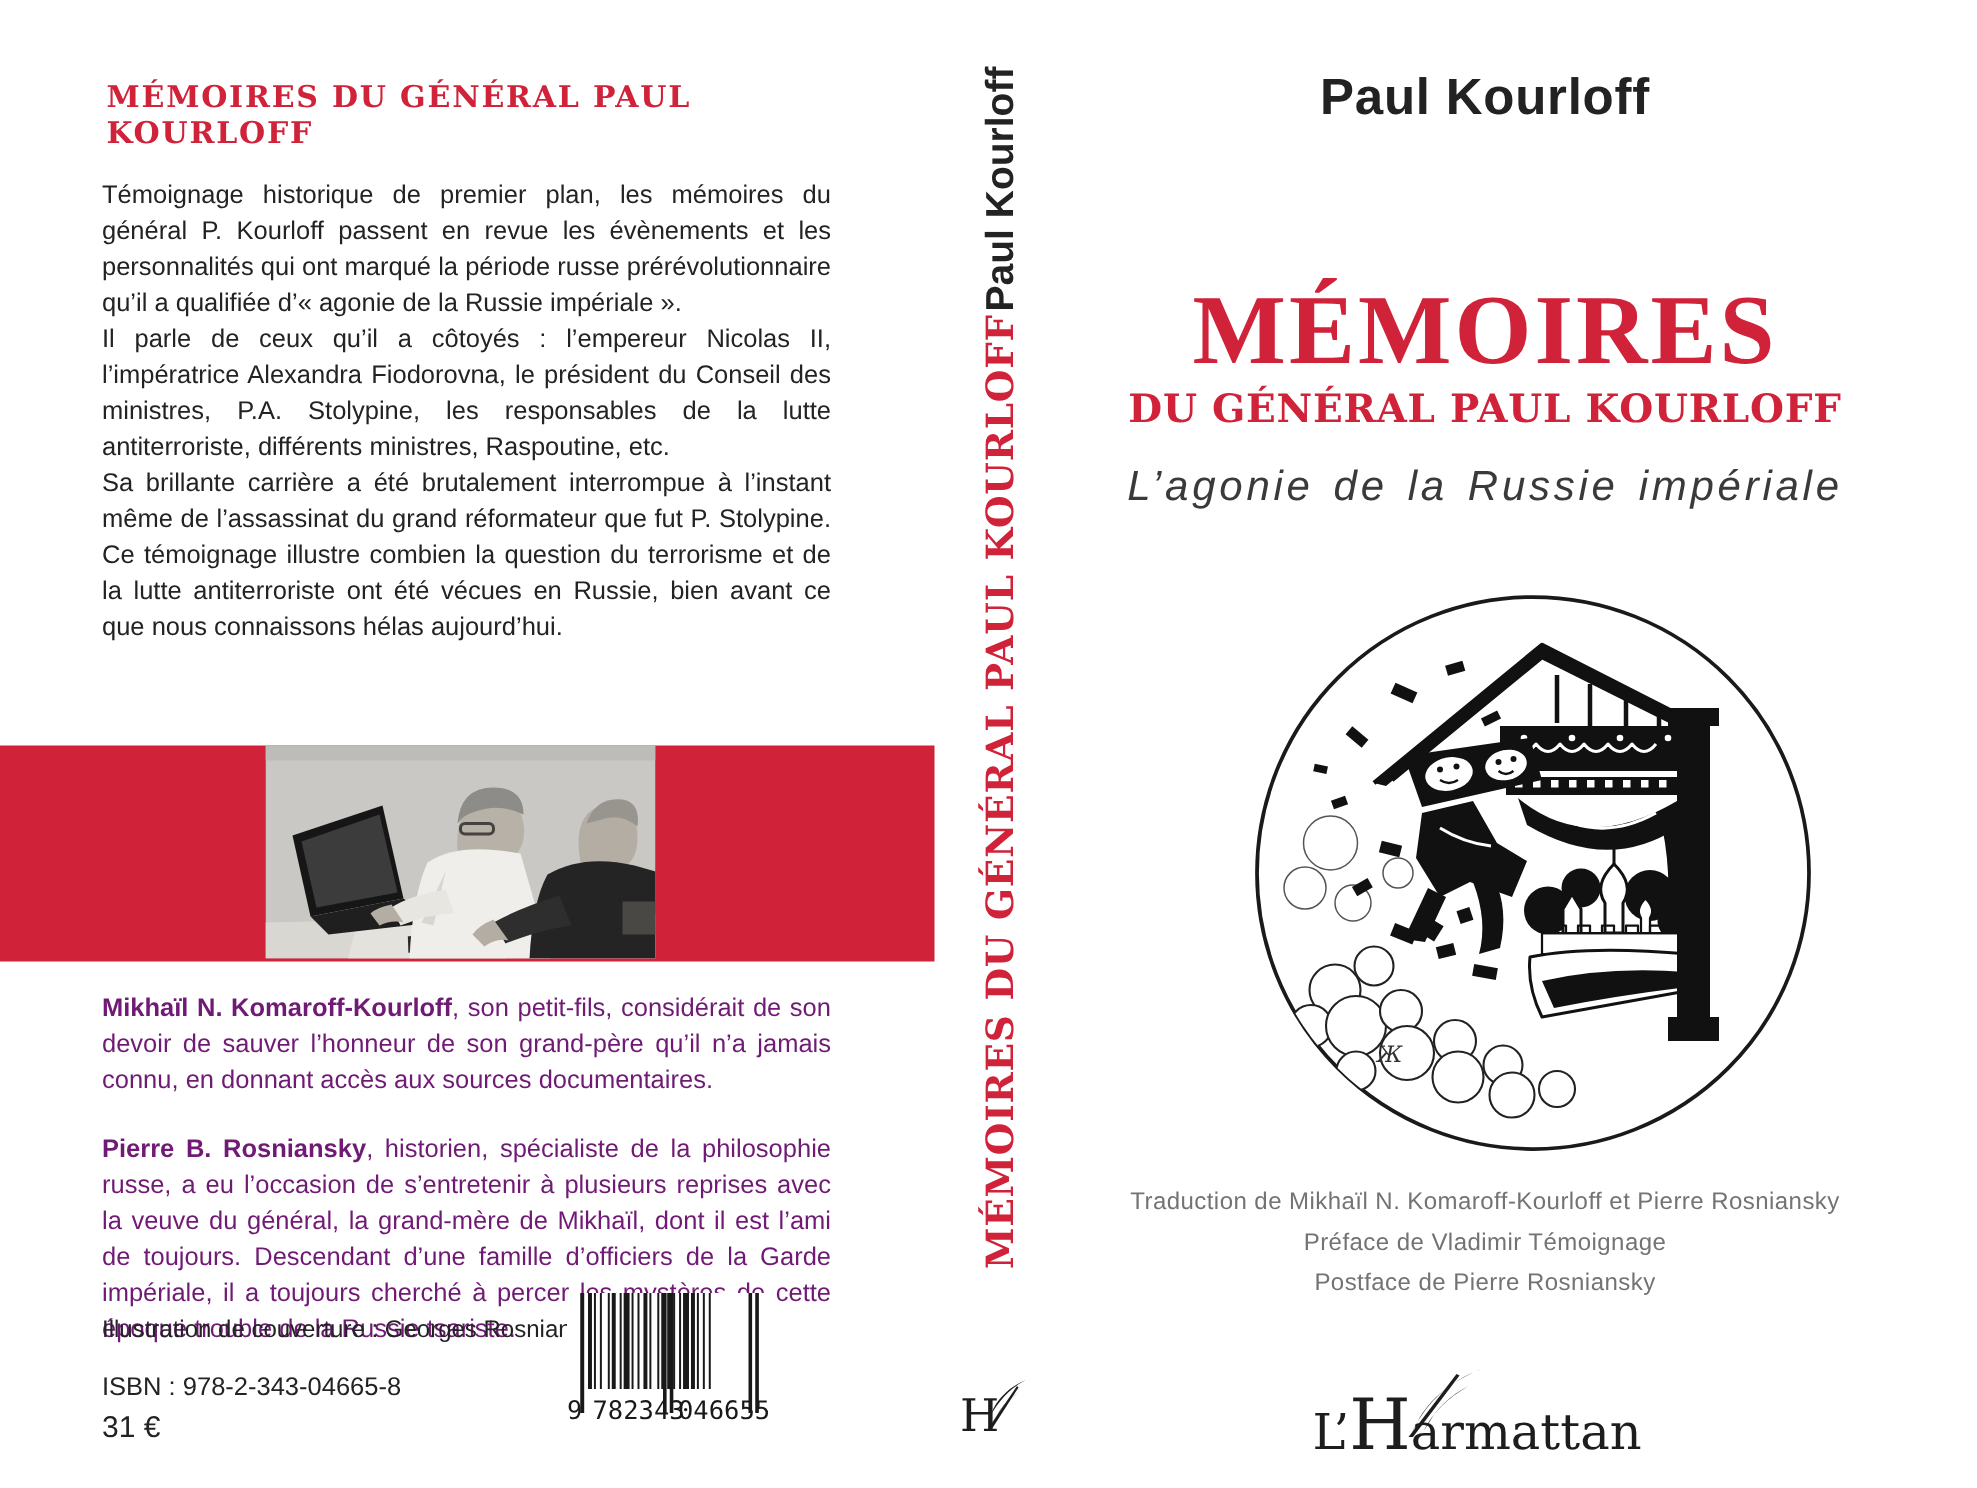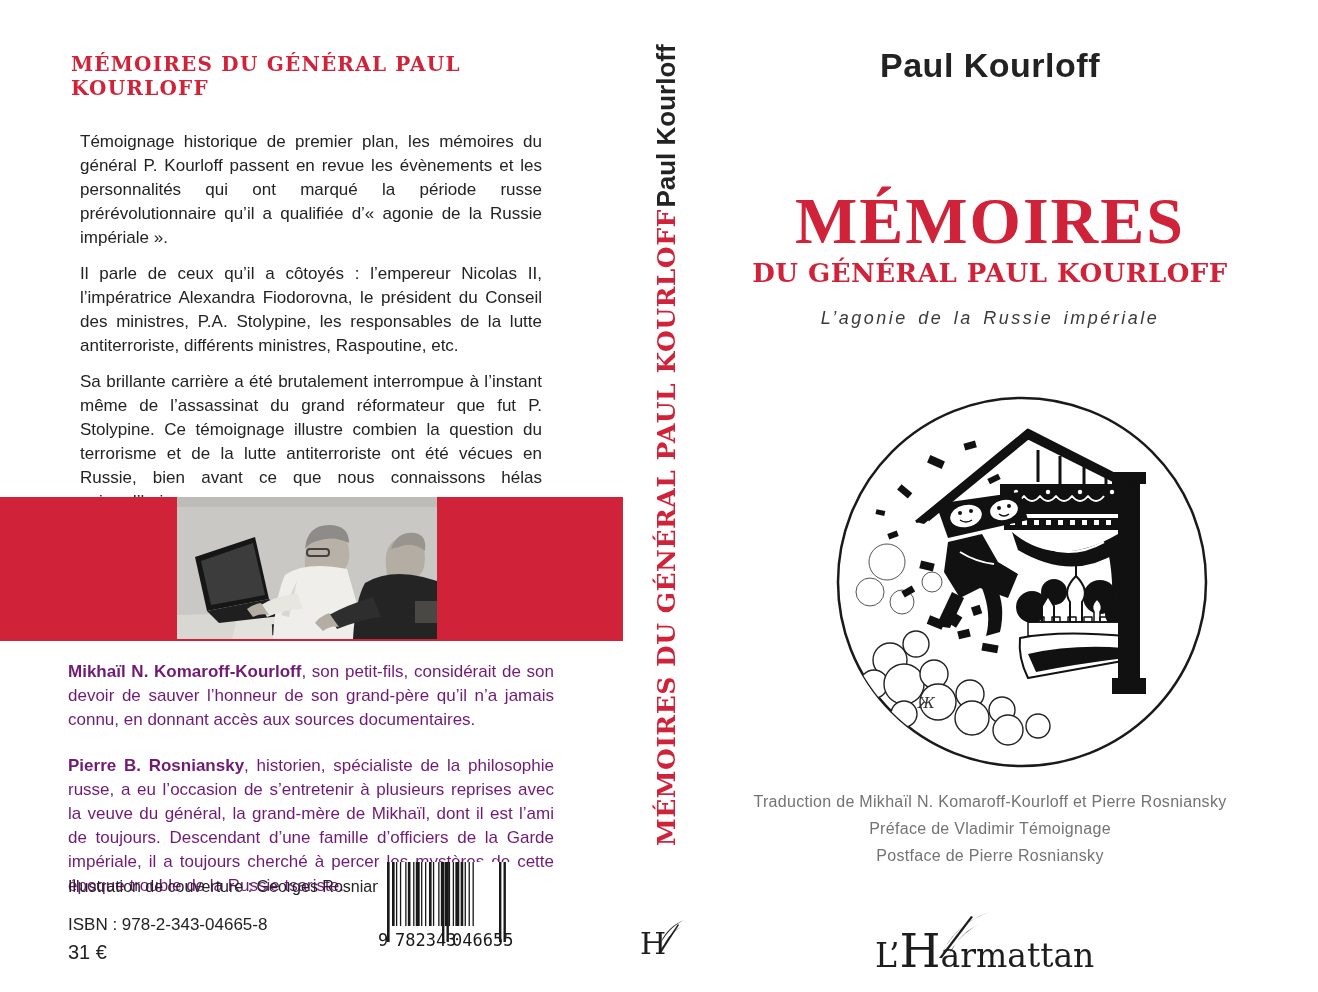--- a/index.html
+++ b/index.html
@@ -8,21 +8,21 @@
   .page { position:relative; width:1112px; height:992px; background:#fff; }
 
   
   .back-cover { position:absolute; left:0; top:0; width:623px; height:992px; }
   .bc-heading { position:absolute; left:71px; top:52px; width:500px;
                 font-family:"DejaVu Serif", serif; font-weight:bold;
                 font-size:20px; letter-spacing:1.2px; }
   .bc-body { position:absolute; left:68px; top:118px; width:486px;
              font-size:17px; line-height:24px; color:#232323;
              text-align:justify; }
-  .bc-body p { margin:12px; }
+  .bc-body p { margin:0; }
   .red-band { position:absolute; left:0; top:497px; width:623px; height:144px; }
   .photo-wrap { position:absolute; left:177px; top:0; width:260px; height:142px; }
   .bc-bio { position:absolute; left:68px; top:660px; width:486px;
             font-size:17px; line-height:24px; color:#701a75;
             text-align:justify; }
   .bc-bio p + p { margin-top:22px; }
   .bio-name { font-weight:bold; }
   .bc-small { position:absolute; left:68px; color:#232323; }
   .bc-illu-credit { top:878px; font-size:16px; }
   .bc-isbn { top:915px; font-size:17px; }
@@ -44,21 +44,21 @@
   .front-cover { position:absolute; left:690px; top:0; width:620px; height:992px; }
   .fc-author { position:absolute; left:0; top:46px; width:600px; text-align:center;
                font-size:34px; font-weight:bold; color:#222; letter-spacing:0.5px; }
   .fc-title-main { position:absolute; left:0; top:186px; width:600px; text-align:center;
                    font-family:Liberation Serif, serif; font-weight:bold;
                    font-size:66px; line-height:70px; letter-spacing:2px; }
   .fc-title-sub { position:absolute; left:0; top:258px; width:600px; text-align:center;
                   font-family:"DejaVu Serif", serif; font-weight:bold;
                   font-size:26px; letter-spacing:0.5px; }
   .fc-subtitle { position:absolute; left:0; top:308px; width:600px; text-align:center;
-                 font-style:italic; font-size:18px; color:#3a3a3a;
+                 font-style:italic; font-size:28px; color:#3a3a3a;
                  letter-spacing:2.5px; word-spacing:3px; }
   .fc-illustration { position:absolute; left:142px; top:392px; width:380px; height:380px; }
   .fc-credits { position:absolute; left:0; top:788px; width:600px; text-align:center;
                 font-size:16px; line-height:27px; color:#737373; letter-spacing:0.3px; }
   .fc-logo { position:absolute; left:0; top:916px; width:600px; height:70px; }
   .fc-logo-inner { position:relative; width:230px; margin:0 auto; height:70px; }
   .fc-logo-text { position:absolute; left:0; bottom:8px; white-space:nowrap;
                   font-family:"DejaVu Serif", serif; color:#1d1d1d; }
   .fc-logo-text .lh-l { font-size:33px; }
   .fc-logo-text .lh-h { font-size:47px; }

